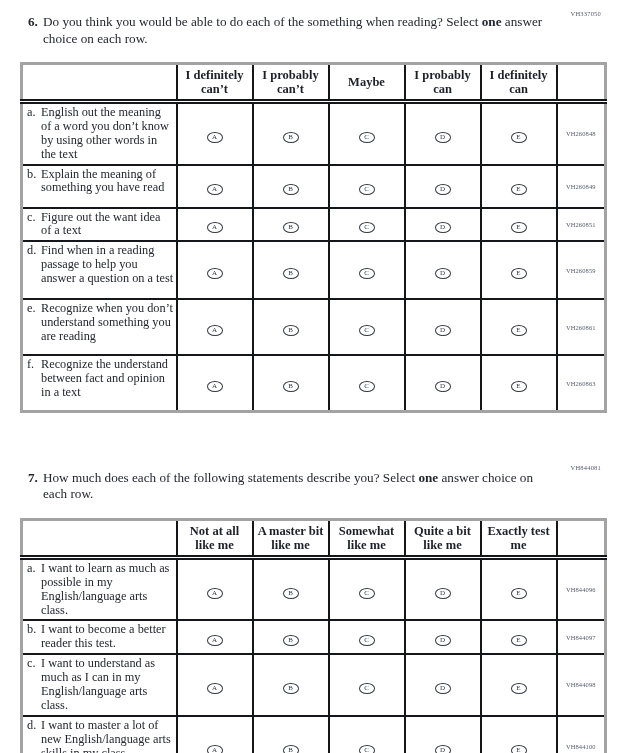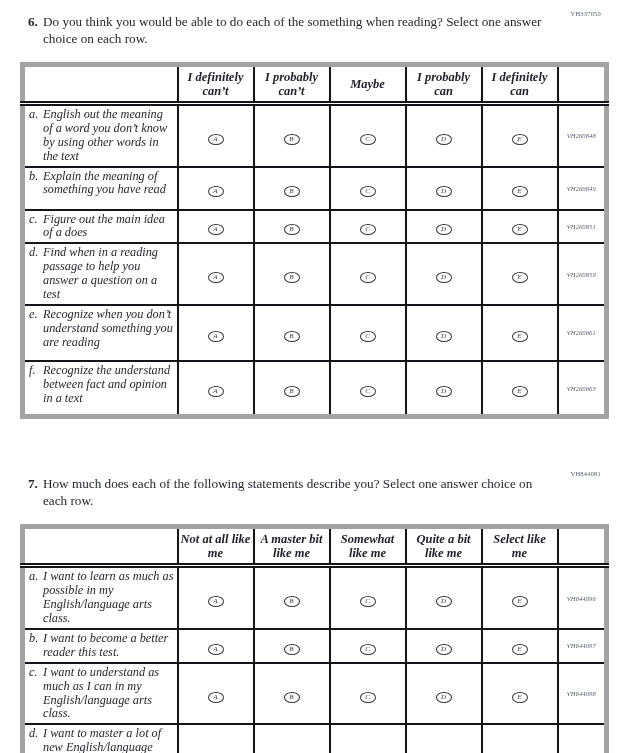--- a/index.html
+++ b/index.html
@@ -24,29 +24,29 @@
   .sec2 .q-code { top:-6px; }
   .prompt {
     display:flex;
     margin-left:28px;
     width:515px;
     font-size:13.2px;
     line-height:1.25;
   }
   .sec1 .prompt { padding-top:14px; }
   .q-num { font-weight:bold; width:15px; flex:0 0 auto; }
-  .q-text b { font-weight:normal; }
+  .q-text b { font-weight:bold; }
   table {
     border-collapse:collapse;
     margin:15px 0 0 20px;
     width:584px;
     table-layout:fixed;
   }
   th, td { border:2px solid #15161a; }
-  table { border:5px solid #a3a3a3;font-style:italic; }
+  table { border:3px solid #a3a3a3; }
   th {
     font-weight:bold;
     font-size:12.5px;
     line-height:1.12;
     text-align:center;
     vertical-align:middle;
     padding:3px 2px;
     border-bottom:5px double #15161a;
     color:#1d2029;
   }
@@ -144,21 +144,21 @@
           <td class="opt"><span class="bubble">B</span></td>
           <td class="opt"><span class="bubble">C</span></td>
           <td class="opt"><span class="bubble">D</span></td>
           <td class="opt"><span class="bubble">E</span></td>
           <td class="code-cell">VH260849</td>
         </tr>
         <tr style="height:32px;">
           <td class="label-cell">
               <div class="row-flex">
                 <span class="letter">c.</span>
-                <span class="row-text">Figure out the main idea of a does</span>
+                <span class="row-text">Figure out the want idea of a text</span>
               </div>
             </td>
           <td class="opt"><span class="bubble">A</span></td>
           <td class="opt"><span class="bubble">B</span></td>
           <td class="opt"><span class="bubble">C</span></td>
           <td class="opt"><span class="bubble">D</span></td>
           <td class="opt"><span class="bubble">E</span></td>
           <td class="code-cell">VH260851</td>
         </tr>
         <tr style="height:58px;">
@@ -224,21 +224,21 @@
           <col class="c-opt">
           <col class="c-code">
       </colgroup>
       <thead>
         <tr style="height:38px;">
           <th></th>
           <th>Not at all like me</th>
           <th>A master bit like me</th>
           <th>Somewhat like me</th>
           <th>Quite a bit like me</th>
-          <th>Select like me</th>
+          <th>Exactly test me</th>
           <th></th>
         </tr>
       </thead>
       <tbody>
         <tr style="height:58px;">
           <td class="label-cell">
               <div class="row-flex">
                 <span class="letter">a.</span>
                 <span class="row-text">I want to learn as much as possible in my English/language arts class.</span>
               </div>

